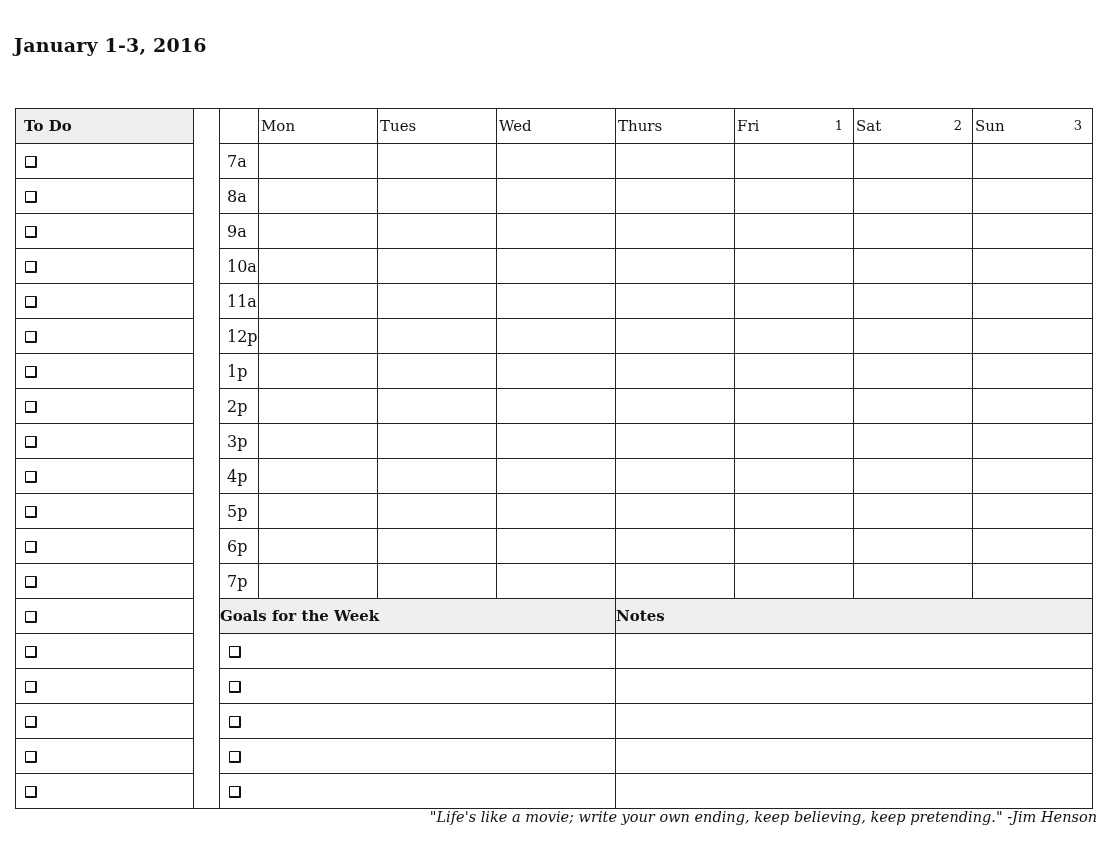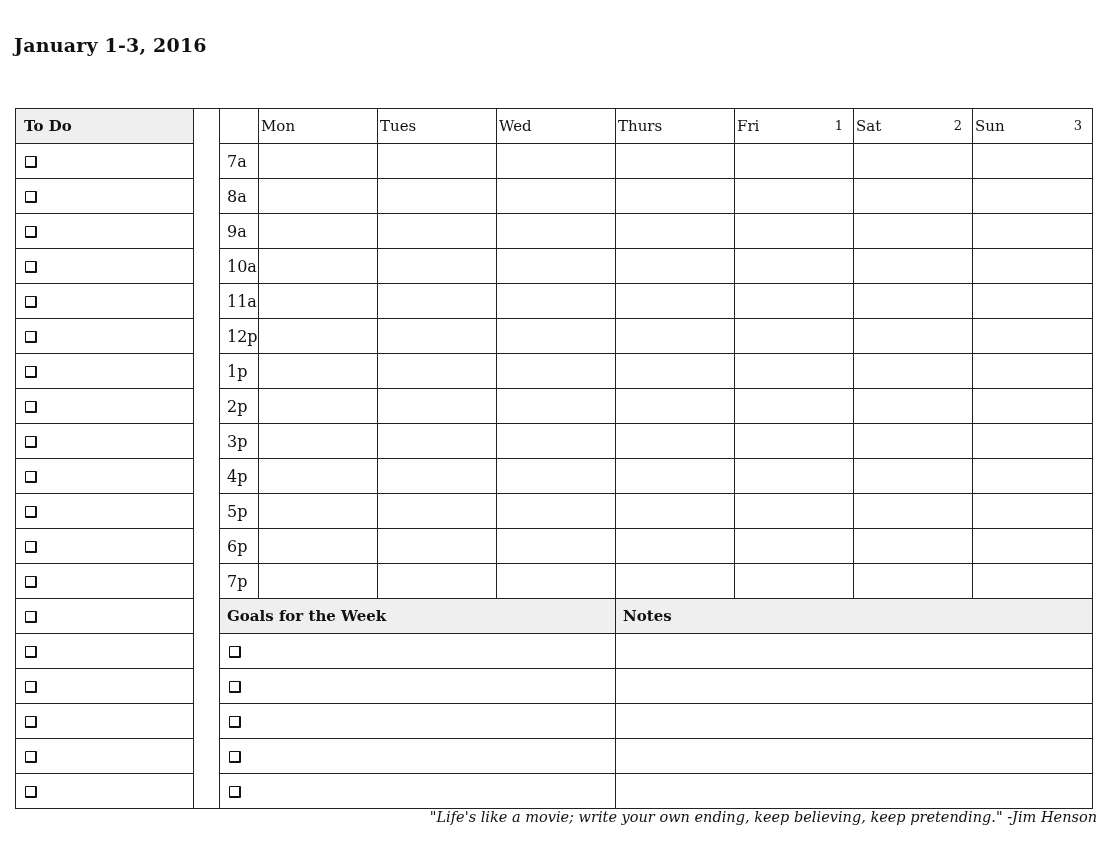--- a/index.html
+++ b/index.html
@@ -7,21 +7,21 @@
   .title{position:absolute;left:14px;top:34px;font-size:19px;font-weight:bold;letter-spacing:0.2px;}
   table{border-collapse:collapse;position:absolute;left:15px;top:63px;table-layout:fixed;margin-top:45px;}
   td{border:1.5px solid #222;height:34px;padding:0;font-size:15px;vertical-align:middle;}
   td.hdr{background:#efefef;font-weight:bold;font-size:15px;padding-left:8px;}
   td.spacer{border-top:1.5px solid #222;border-bottom:1.5px solid #222;border-left:1.5px solid #222;border-right:1.5px solid #222;}
   td.day{padding-left:2px;font-size:15px;position:relative;}
   td.day .num{position:absolute;right:10px;top:9px;font-size:13px;}
   td.time{font-size:16px;padding-left:7px;}
   td.chk{padding-left:9px;}
   .box{display:inline-block;width:9px;height:9px;border:1.6px solid #111;border-right-width:2.2px;border-bottom-width:2.2px;border-radius:1px;vertical-align:middle;}
-  td.sec{background:#efefef;font-weight:bold;font-size:15px;padding-left:7px;}
+  td.sec{background:#efefef;font-weight:bold;font-size:15px;}
   .quote{position:absolute;right:16px;top:809px;font-style:italic;font-size:14.5px;}
 </style>
 </head>
 <body>
 
 <div class="title">January 1-3, 2016</div>
 
 <table>
   <colgroup>
     <col style="width:178px">

